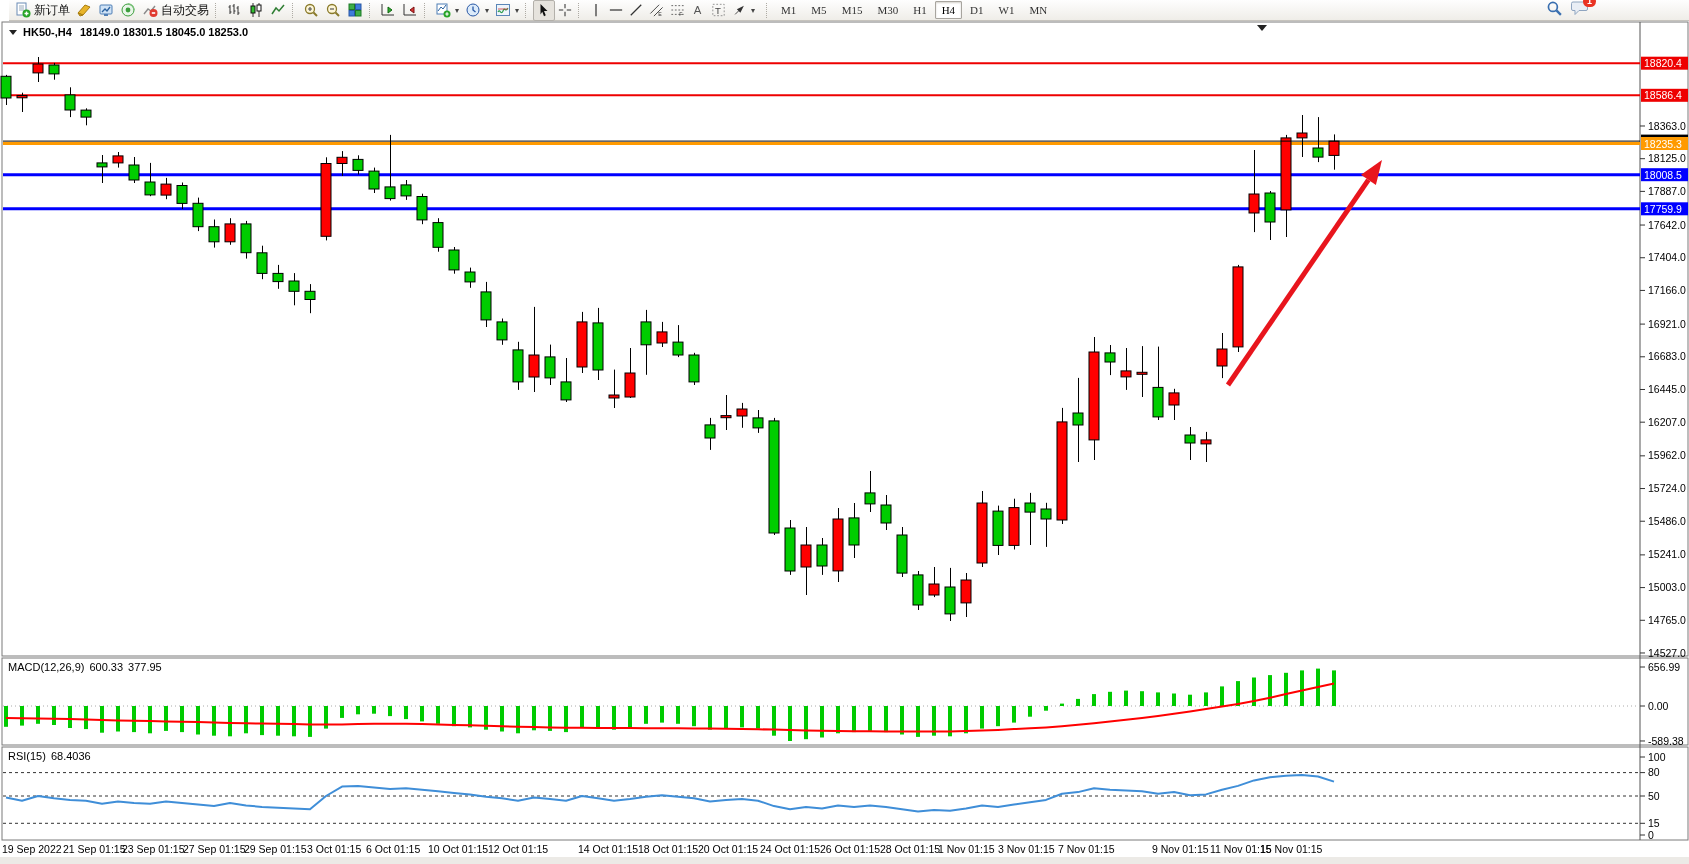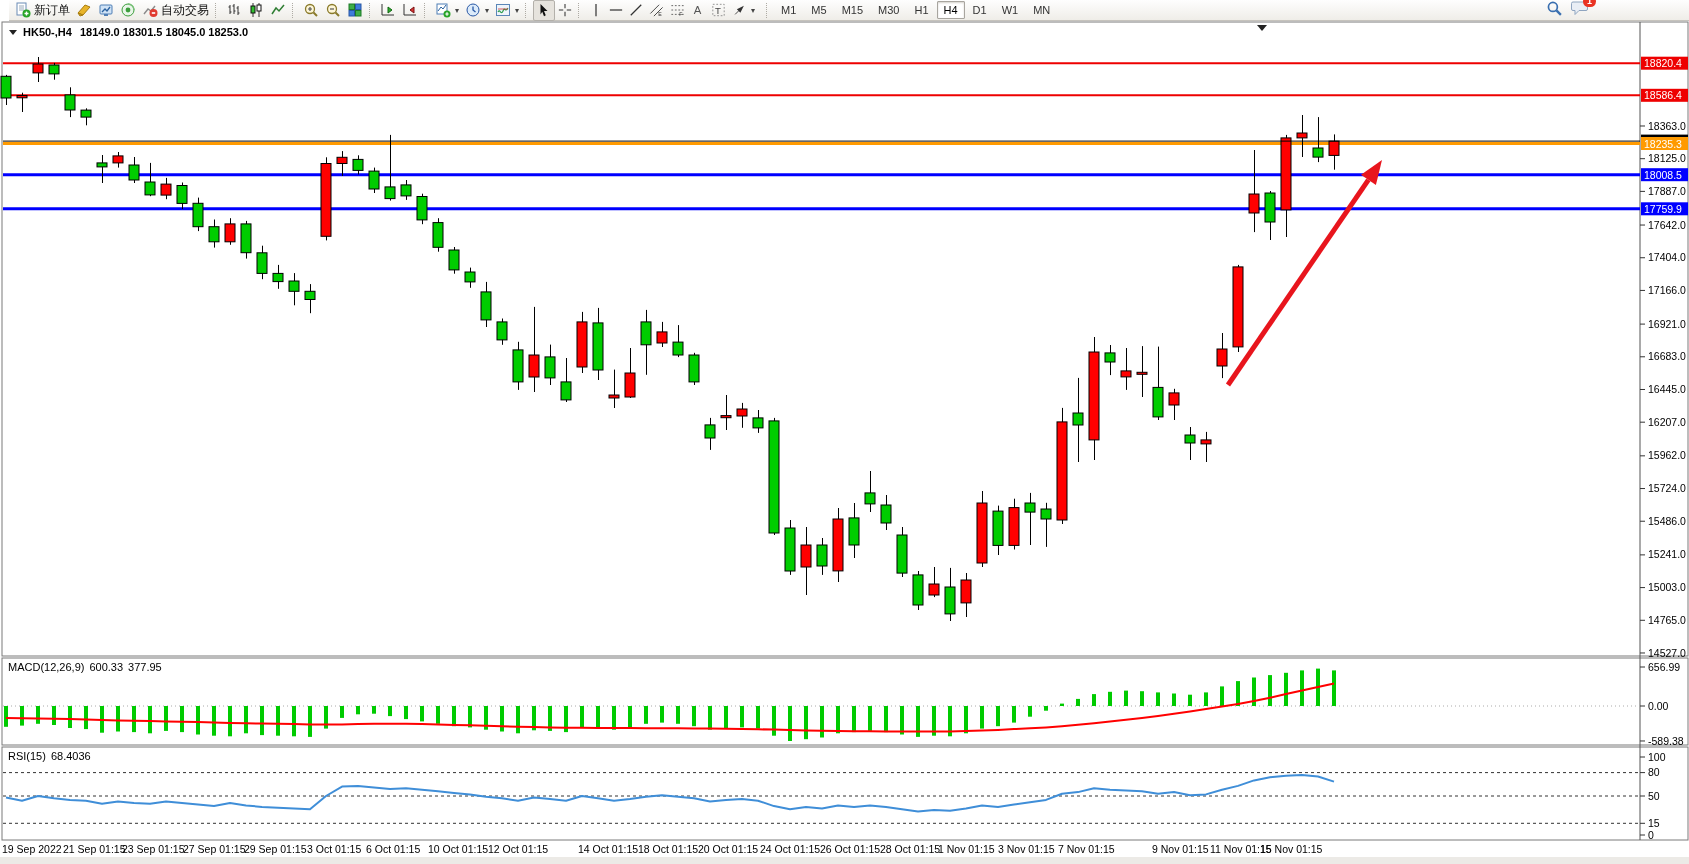--- a/index.html
+++ b/index.html
@@ -3,21 +3,21 @@
 <meta charset="utf-8">
 <style>
   html,body{margin:0;padding:0;background:#d8d6d2;font-family:"Liberation Sans",sans-serif;}
   .window{position:relative;width:1689px;height:864px;background:#fff;overflow:hidden;}
   .toolbar{position:absolute;top:0;left:0;width:1689px;height:21px;background:linear-gradient(#fefefe,#efede8);
     border-bottom:1px solid #c6c3bd;display:flex;align-items:center;padding:8px 3px;box-sizing:border-box;z-index:5;margin-left:9px;}
   .tbtn{height:19px;display:flex;align-items:center;gap:3px;padding:0 3px;cursor:default;}
   .tlabel{font-size:12px;color:#111;white-space:nowrap;}
   .sep{width:4px;height:15px;border-left:1px dotted #aeaba4;margin:0 3px;}
   .tf-group{display:flex;align-items:center;gap:1px;}
-  .tf{font-size:11px;color:#333;padding:2px 6px;border:1px solid transparent;border-radius:1px;}
+  .tf{font-size:11px;color:#333;padding:2px 6px;border:1px solid transparent;border-radius:1px;font-family:Liberation Serif, serif;}
   .tf.active{background:#fff;border:1px solid #a8a59f;box-shadow:inset 0 1px 2px #d5d2cc;color:#000;}
   .right-tools{margin-left:auto;margin-right:106px;display:flex;align-items:center;gap:8px;}
   .bubble-wrap{position:relative;}
   .badge{position:absolute;top:-4px;right:-7px;background:#e93323;color:#fff;font-size:9px;line-height:11px;
     min-width:11px;height:11px;border-radius:6px;text-align:center;font-weight:700;padding:0 1px;}
   svg text{font-family:"Liberation Sans",sans-serif;}
   .caret{font-size:8px;color:#444;margin-left:1px;}
 </style>
 </head>
 <body>

